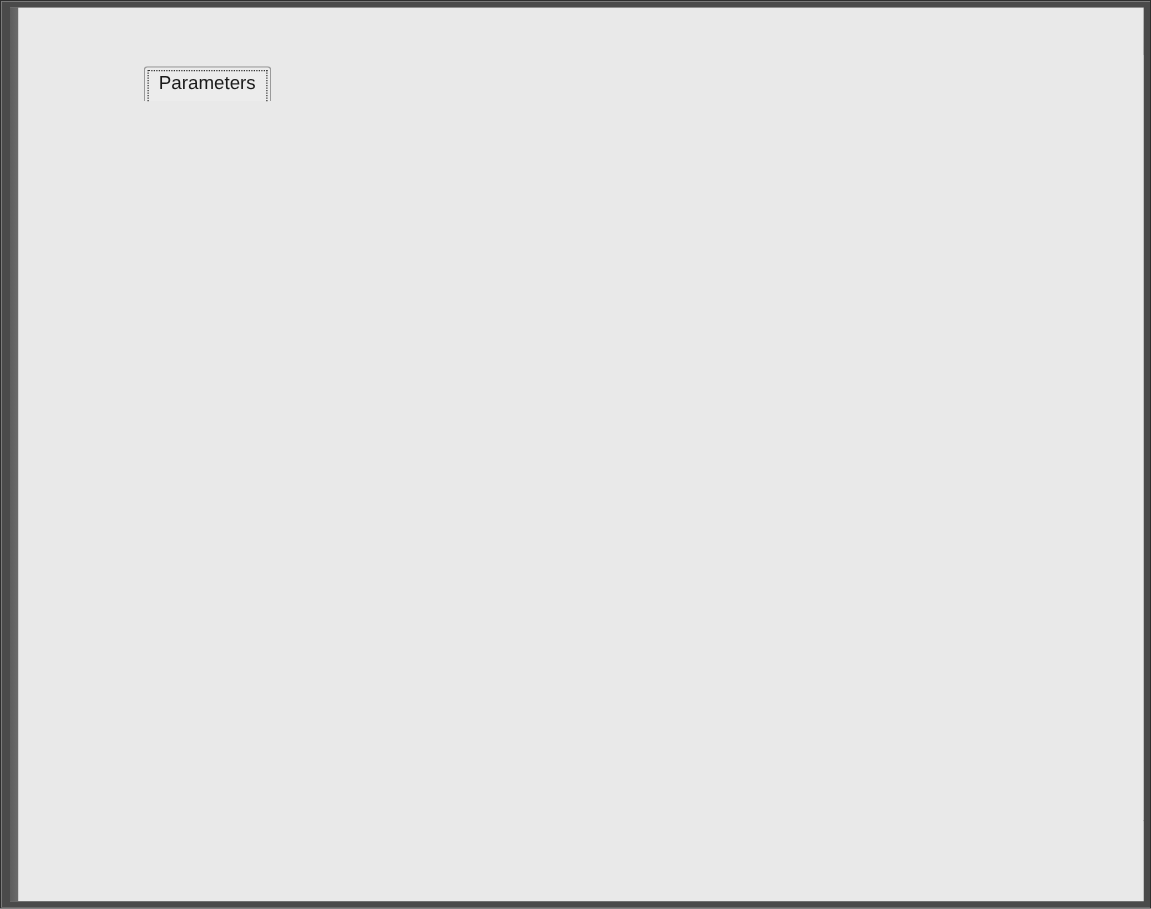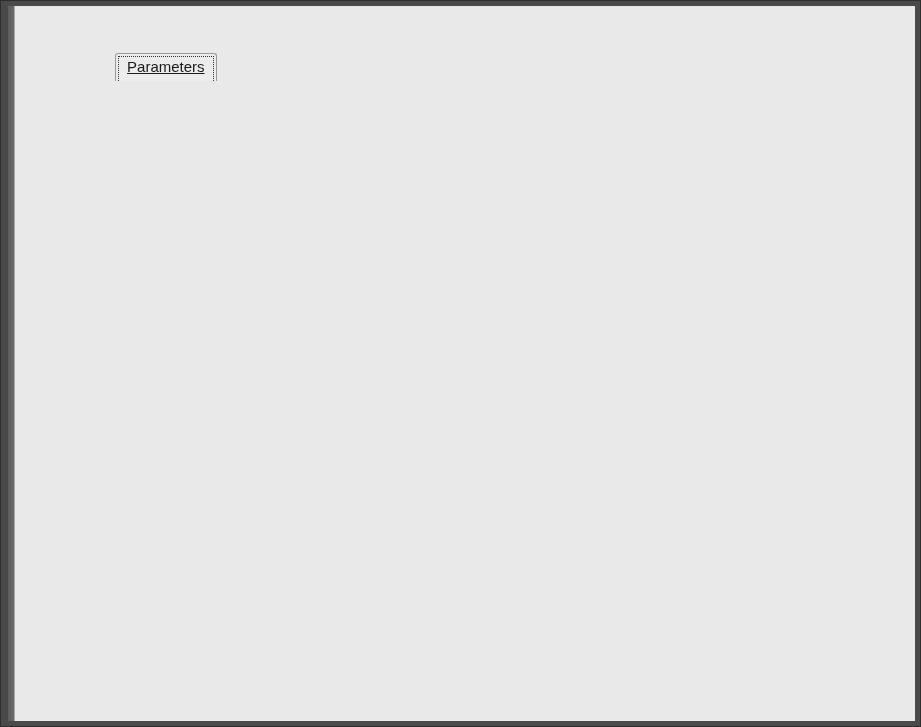--- a/index.html
+++ b/index.html
@@ -105,21 +105,20 @@
     margin-right: -1px;
     cursor: pointer;
     white-space: nowrap;
   }
   .tab.selected {
     background: #ececec;
     height: 28px;
     line-height: 26px;
     z-index: 4;
     border-color: #9a9a9a;
-    text-decoration: underline;
   }
   .tab.selected .focusring {
     position: absolute;
     left: 2px; top: 2px; right: 2px; bottom: 0;
     border: 1px dotted #333;
     border-bottom: none;
     pointer-events: none;
   }
 
   

